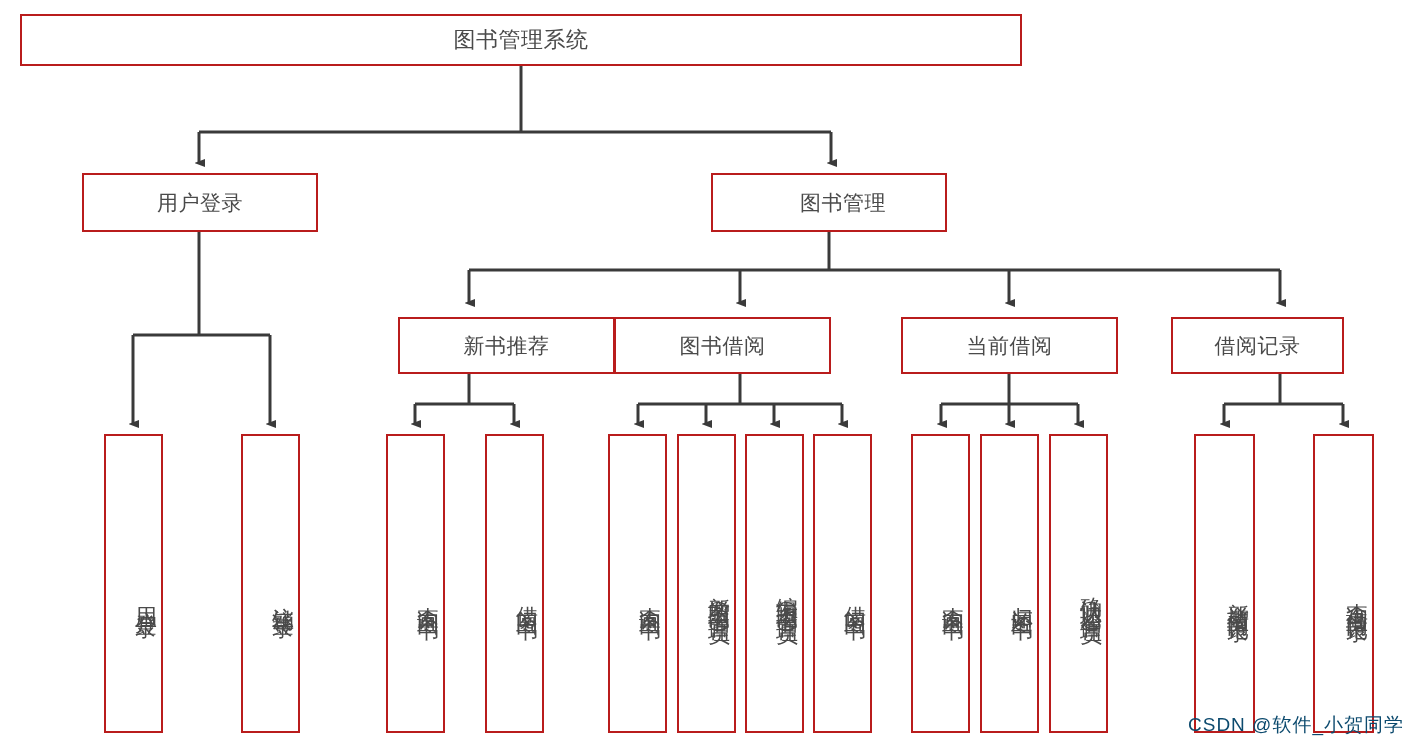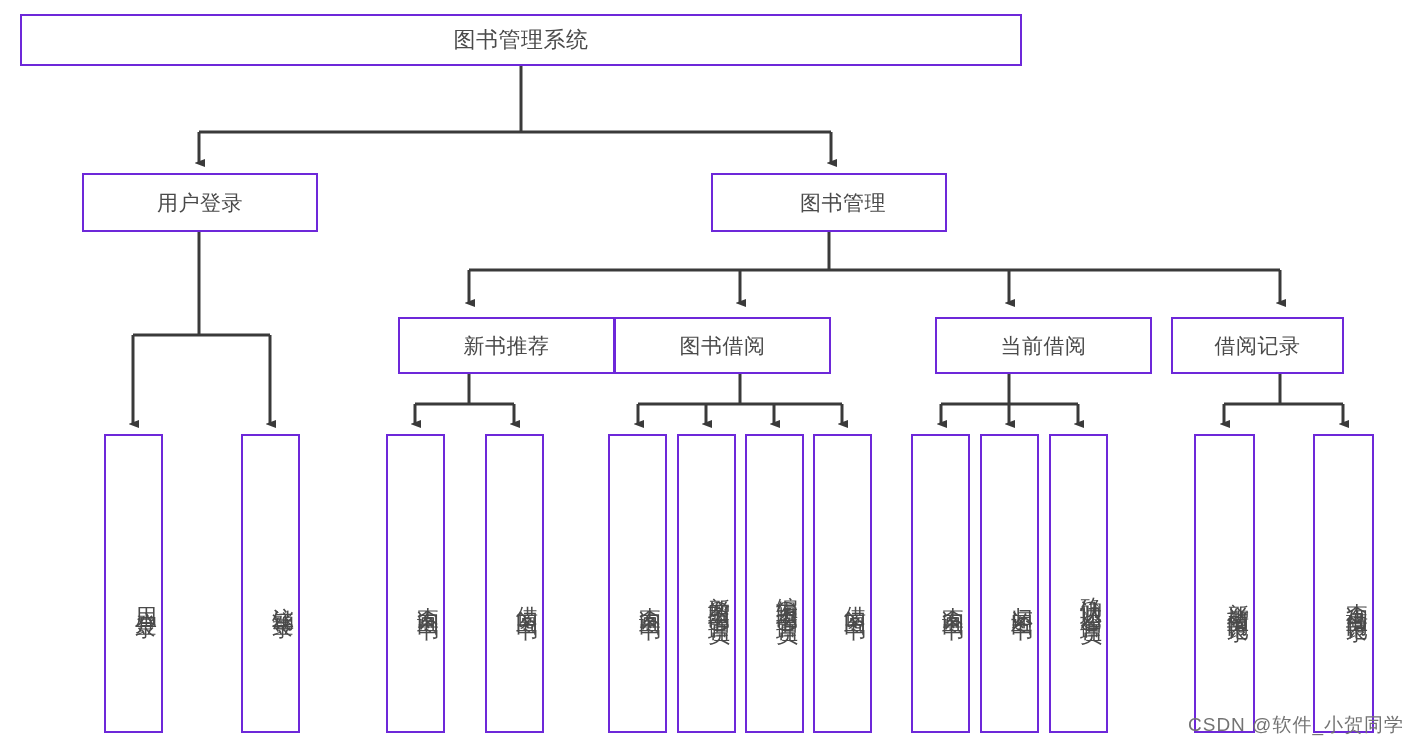--- a/index.html
+++ b/index.html
@@ -13,21 +13,21 @@
   #canvas {
     position: relative;
     width: 1405px;
     height: 747px;
     background: #ffffff;
     overflow: hidden;
   }
   .node {
     position: absolute;
     box-sizing: border-box;
-    border: 2px solid #6d28d9;
+    border: 2px solid #b91c1c;
     background: #ffffff;
     display: flex;
     align-items: center;
     justify-content: center;
     color: #4a4a4a;
     letter-spacing: 0.5px;
   }
   .node.h {
     font-size: 21px;
     line-height: 1.1;
@@ -52,21 +52,21 @@
   svg.links {
     position: absolute;
     left: 0;
     top: 0;
     width: 1405px;
     height: 747px;
     pointer-events: none;
   }
   .watermark {
     position: absolute;
-    color: #737373;
+    color: #0c4a6e;
     font-size: 19px;
     letter-spacing: 1px;
     white-space: nowrap;
     left: 1188px;
     top: 712px;
   }
 </style>
 </head>
 <body>
 
@@ -132,21 +132,21 @@
   <div class="node h" style="left:711px; top:173px; width:236px; height:59px;padding-left:28px;">
     <span>图书管理</span>
   </div>
 
   <div class="node h" style="left:361px; top:317px; width:217px; height:57px;margin-left:37px;">
     <span>新书推荐</span>
   </div>
   <div class="node h" style="left:614px; top:317px; width:217px; height:57px;">
     <span>图书借阅</span>
   </div>
-  <div class="node h" style="left:901px; top:317px; width:217px; height:57px;margin-left:34px;">
+  <div class="node h" style="left:901px; top:317px; width:217px; height:57px;">
     <span>当前借阅</span>
   </div>
   <div class="node h" style="left:1171px; top:317px; width:173px; height:57px;align-items:center;">
     <span>借阅记录</span>
   </div>
 
   <div class="node v" style="left:104px; top:434px; width:59px; height:299px;">
     <span class="vtext">用户登录</span>
   </div>
   <div class="node v" style="left:241px; top:434px; width:59px; height:299px;">

